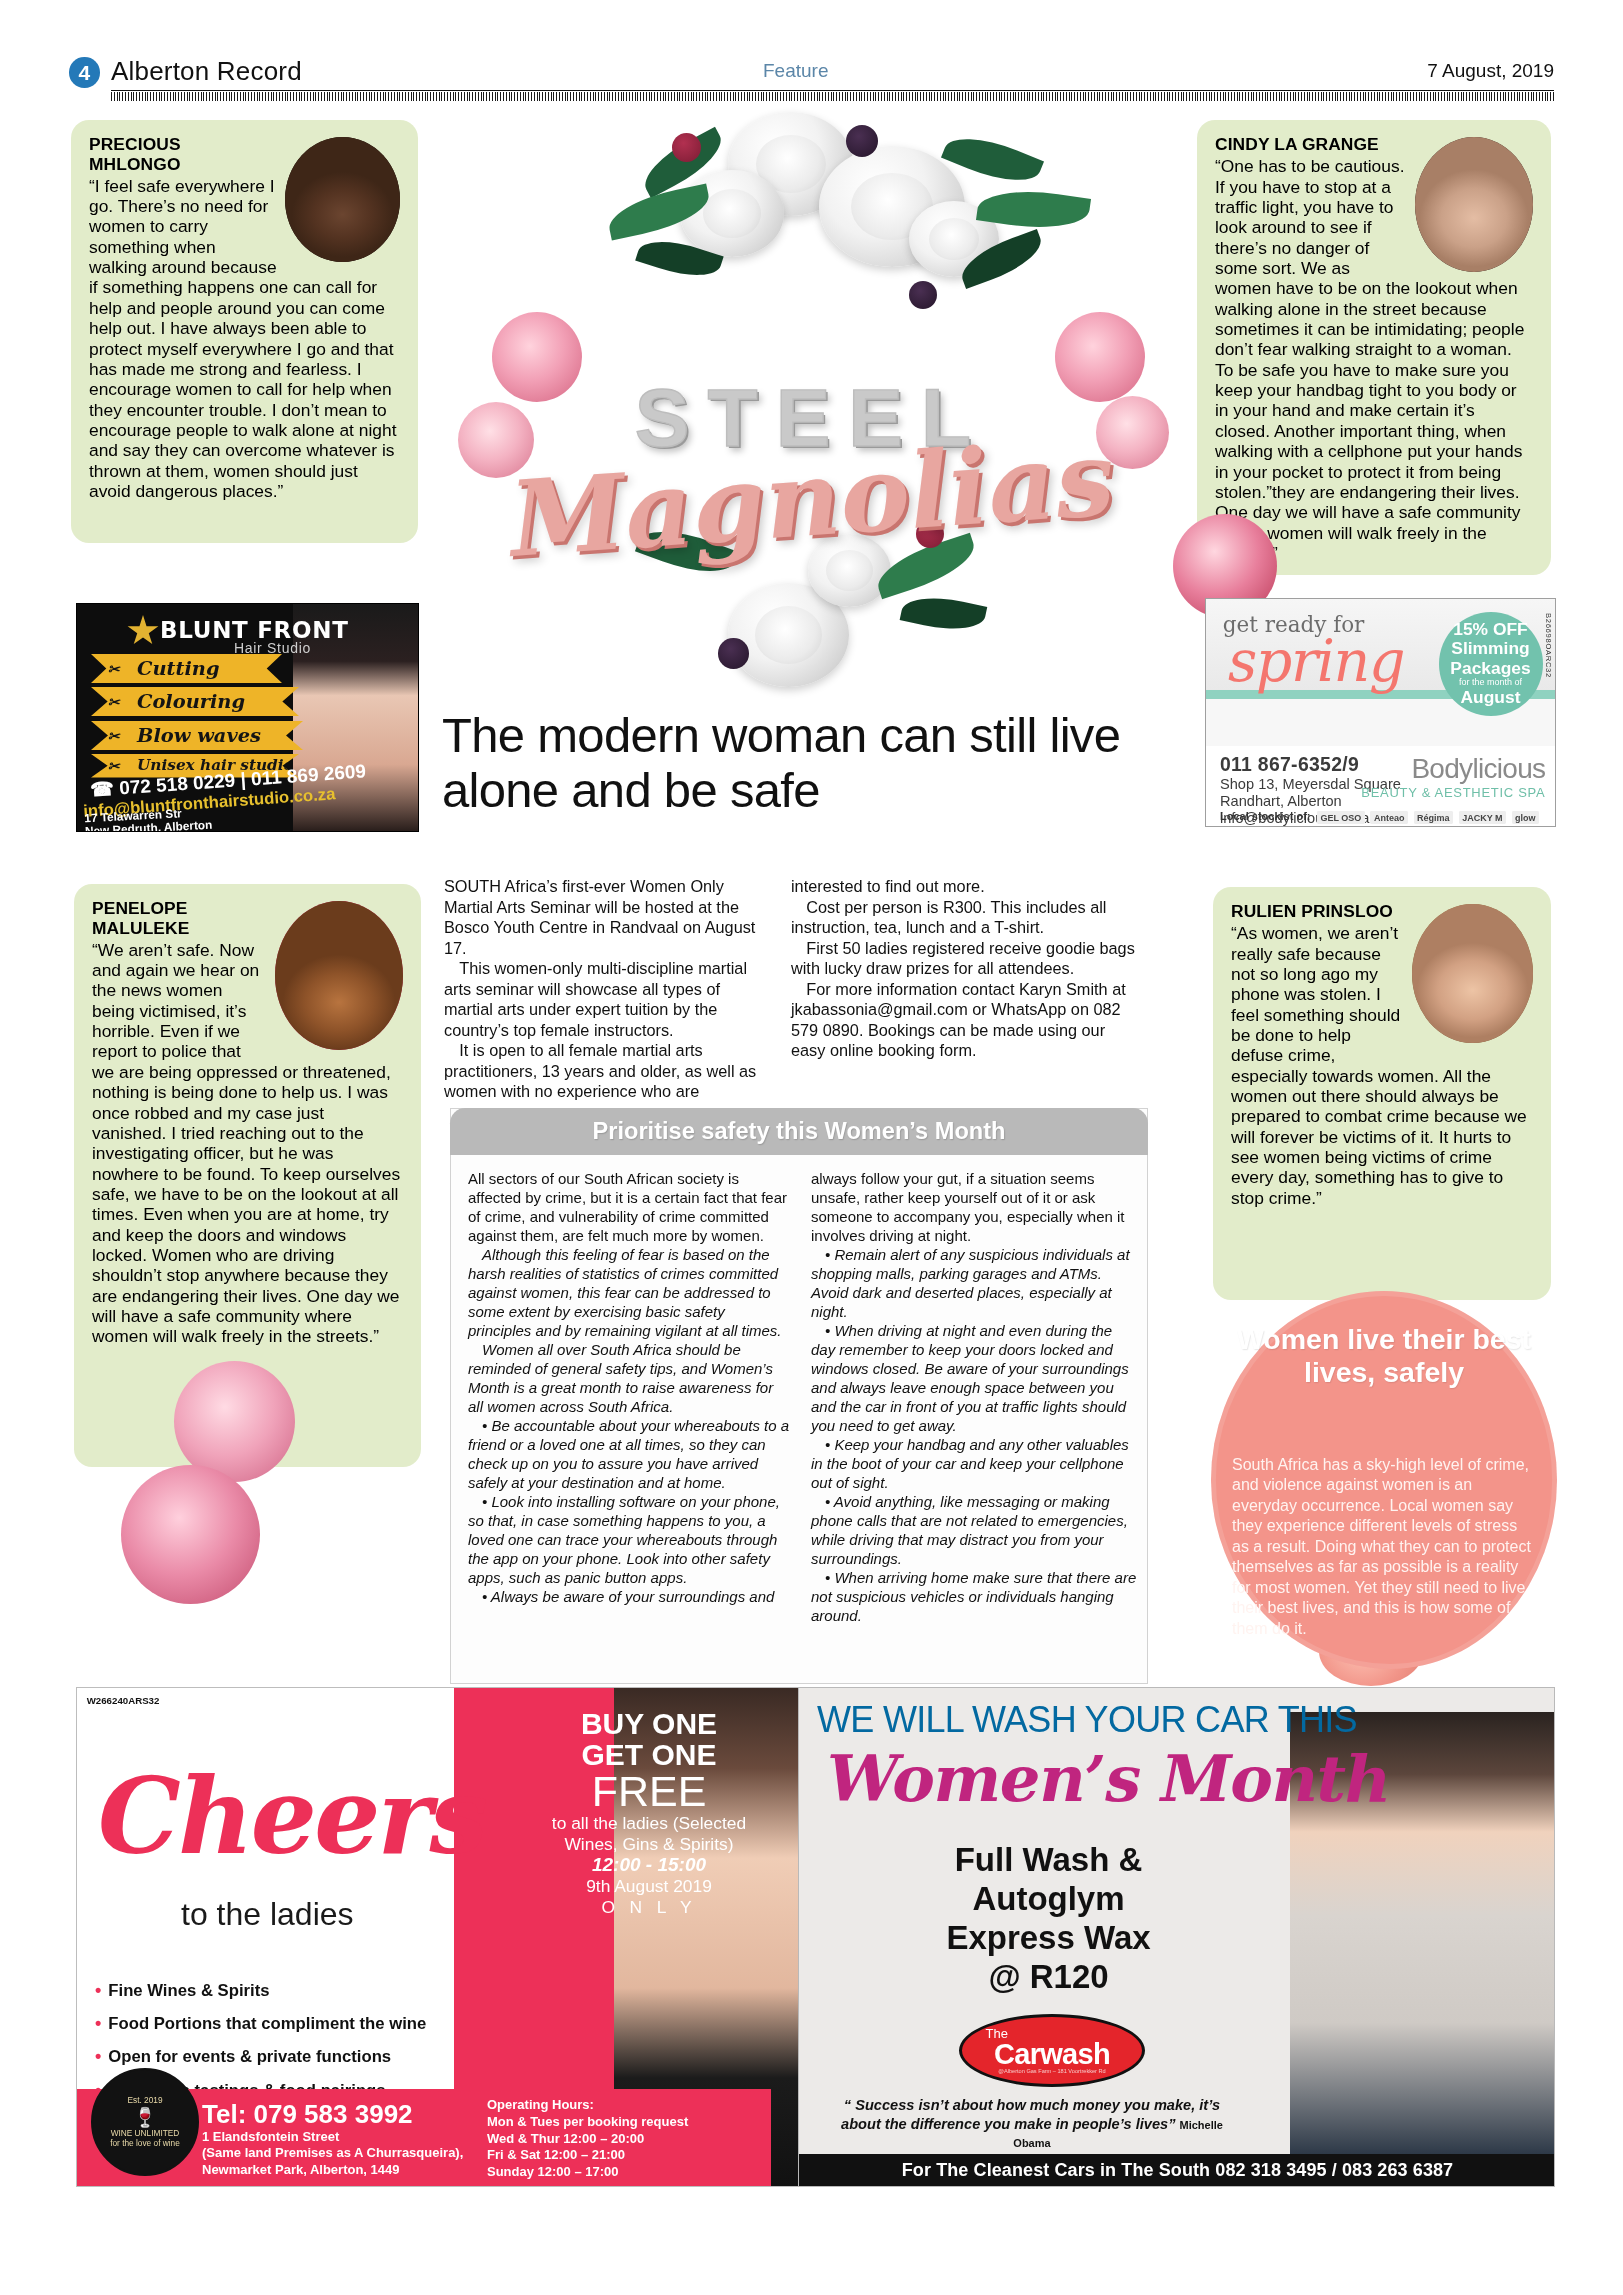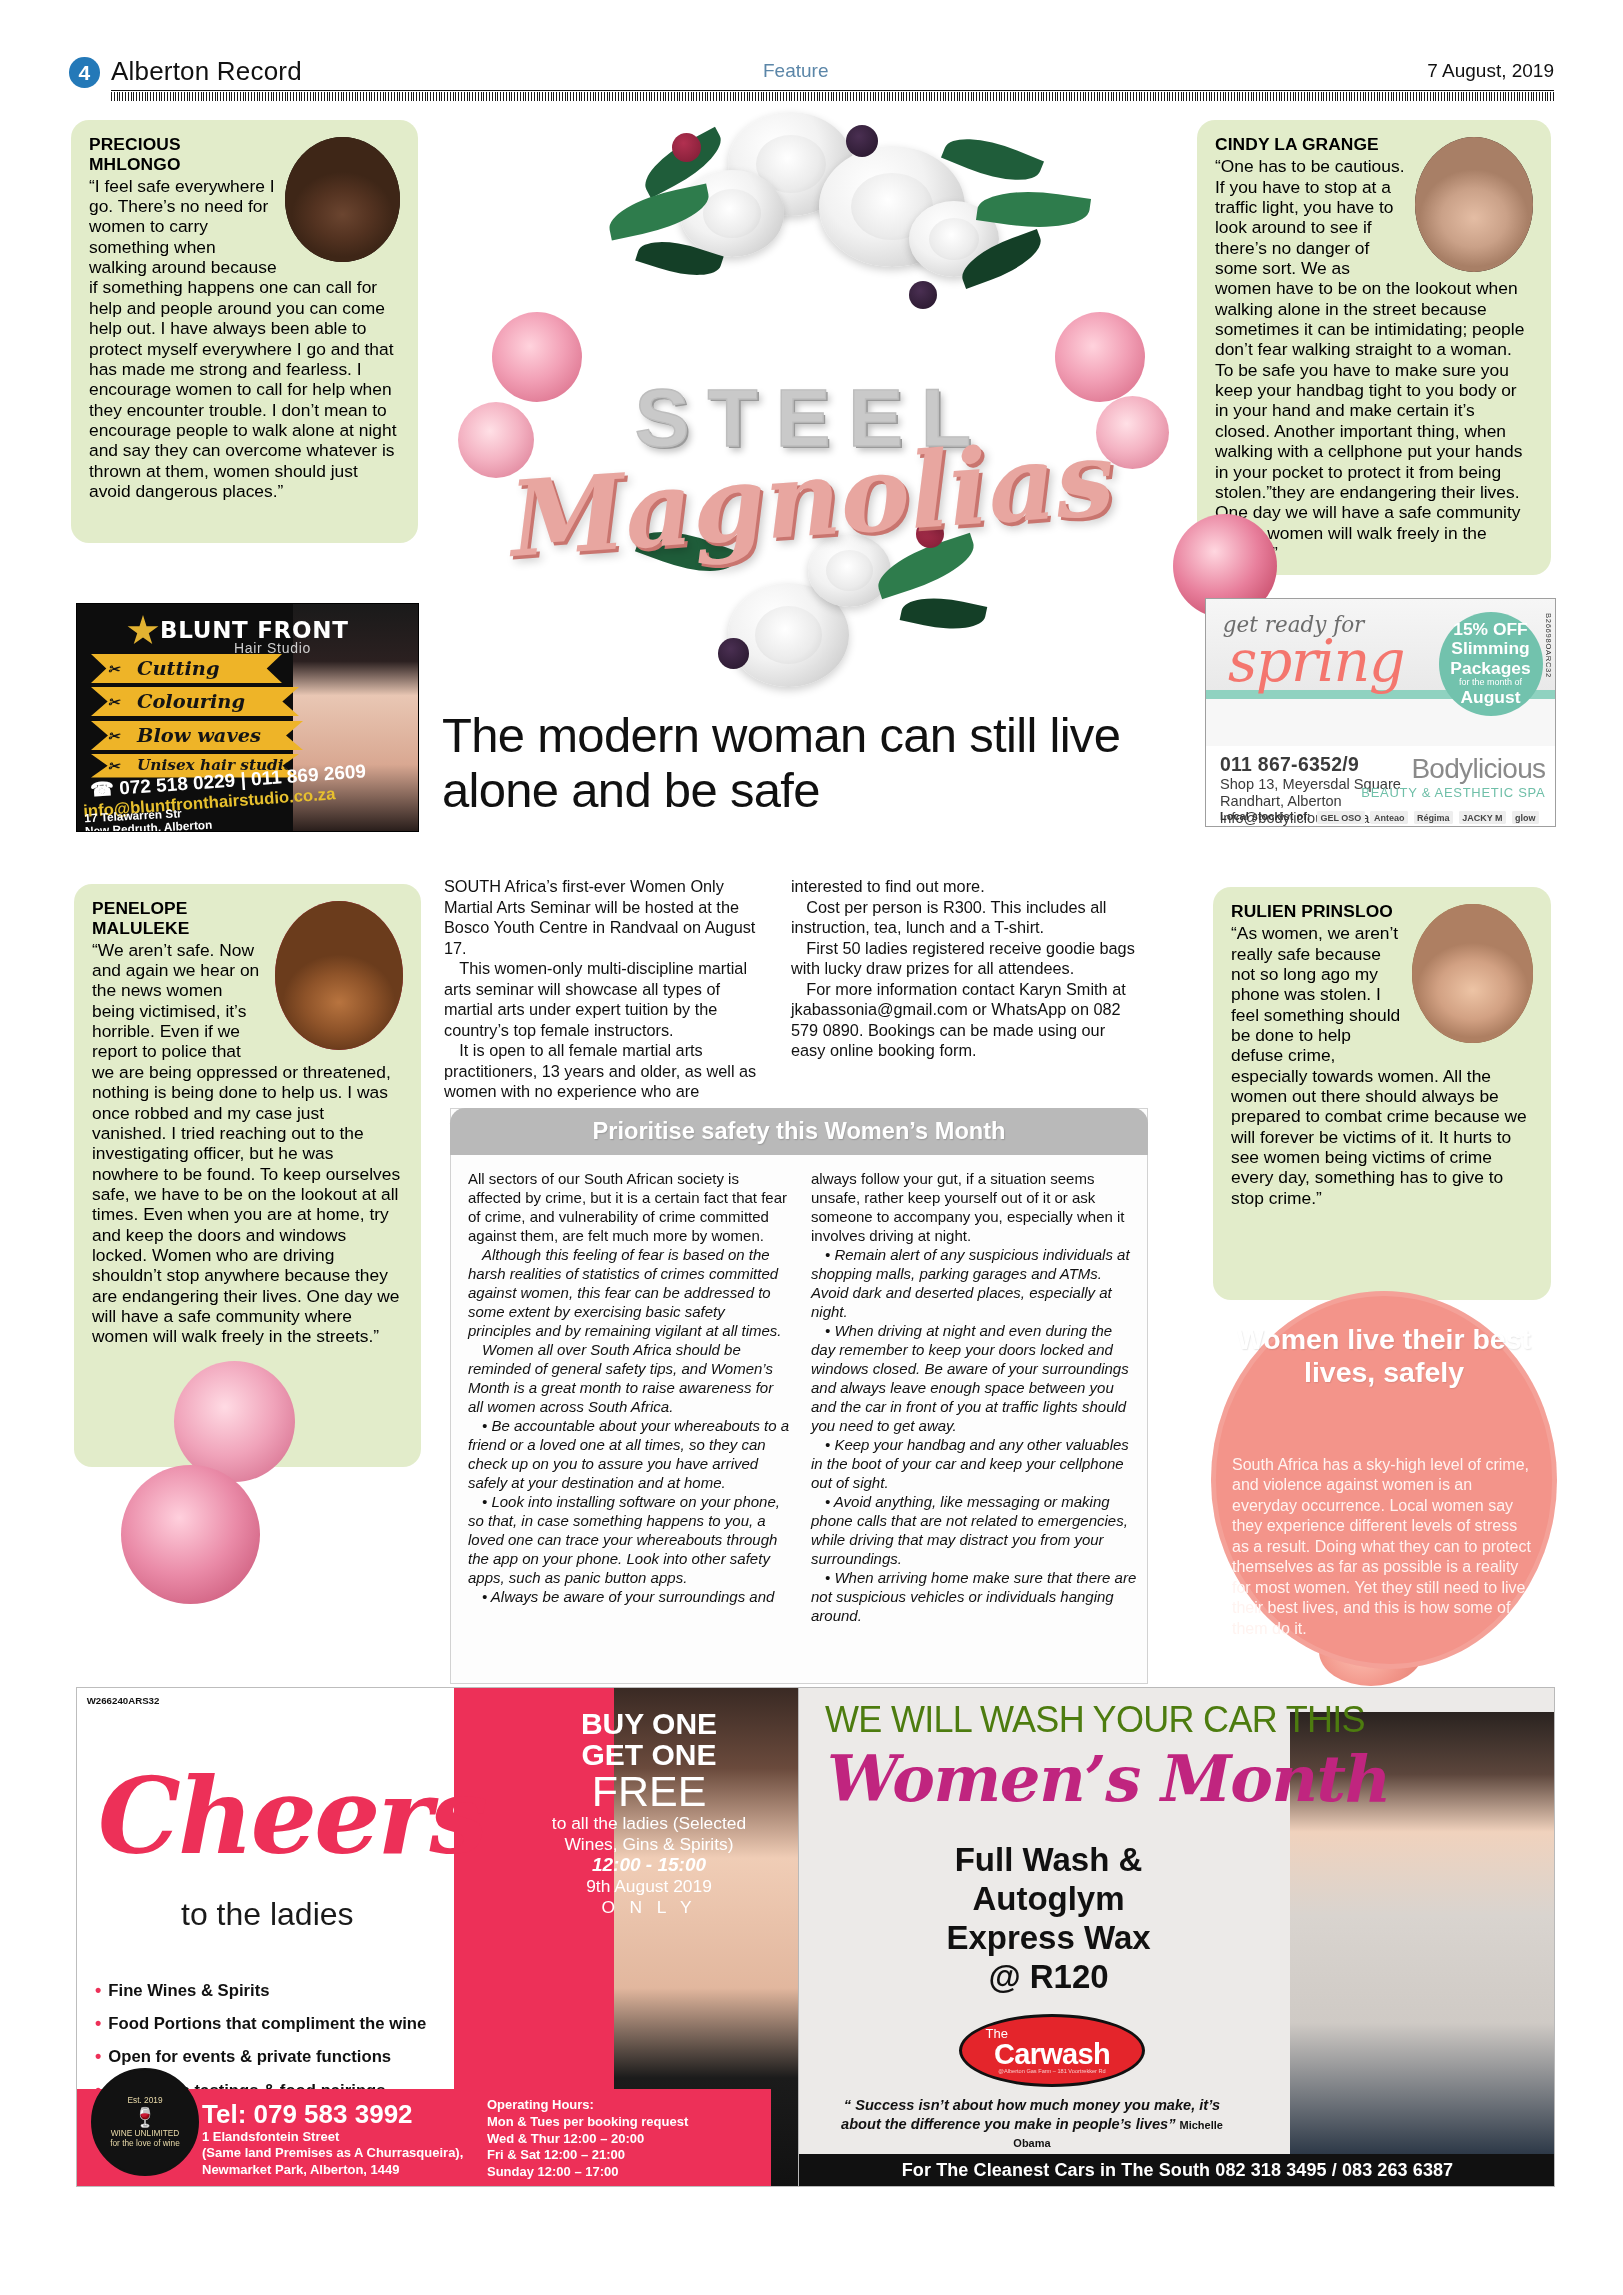--- a/index.html
+++ b/index.html
@@ -124,21 +124,21 @@
     transform:rotate(-4deg);}
   .bf-mail{position:absolute;left:5.6px;top:189px;font-size:16.7px;font-weight:bold;color:#e7c02e;
     transform:rotate(-4deg);}
   .bf-addr{position:absolute;left:8.3px;top:205px;font-size:11.8px;font-weight:bold;color:#fff;line-height:1.12;
     transform:rotate(-3deg);}
 
   
   #ad-body{left:1205px;top:598px;width:351px;height:229px;background:#fff;border:0.7px solid #9f9f9f;}
   .bl-top{position:absolute;left:0;top:0;right:0;height:147px;background:
      linear-gradient(180deg,#f6f6f6 0%,#e9e9e9 62%,#8fd2c0 62%,#8fd2c0 68%,#f7f7f7 68%,#f7f7f7 100%);}
-  .bl-getready{position:absolute;left:16.7px;top:12.5px;font-family:"DejaVu Serif",serif;font-style:italic;
+  .bl-getready{position:absolute;left:16.7px;top:12.5px;font-family:"DejaVu Serif",serif;
     font-size:21.5px;color:#6c6c6c;}
   .bl-spring{position:absolute;left:22px;top:29px;font-family:"DejaVu Serif",serif;font-style:italic;
     font-size:57px;color:#f4766e;letter-spacing:-1.4px;}
   .bl-badge{position:absolute;right:12.5px;top:12.5px;width:104px;height:104px;border-radius:50%;
     background:#72c2ad;color:#fff;display:flex;flex-direction:column;align-items:center;justify-content:center;
     text-align:center;line-height:1.1;}
   .bl-badge b{font-size:17.4px;display:block;}
   .bl-badge .sm{font-size:9px;display:block;}
   .bl-code{position:absolute;right:2.1px;top:14px;font-size:7.6px;color:#333;writing-mode:vertical-rl;letter-spacing:0.7px;}
   .bl-contact{position:absolute;left:14px;top:154px;font-size:14.6px;line-height:1.18;color:#3b3b3b;}
@@ -176,21 +176,21 @@
   .ch-hours{position:absolute;left:410px;top:8.3px;font-size:13px;font-weight:bold;line-height:1.28;}
   .ch-seal{position:absolute;left:14px;bottom:9.7px;width:104px;height:104px;border-radius:50%;
     background:#121212;color:#e8d9a8;display:flex;flex-direction:column;align-items:center;justify-content:center;
     font-size:8.3px;text-align:center;line-height:1.2;border:2.1px solid #121212;}
   .ch-seal .g{font-size:19.4px;}
 
   
   #ad-wash{left:798px;top:1687px;width:757px;height:500px;background:#eceae8;border:0.7px solid #b9b9b9;}
   .cw-photo{position:absolute;right:0;top:23.6px;width:264px;height:444px;
     background:linear-gradient(180deg,#2a2320 0%,#5c463c 14%,#f0d2bd 27%,#d9d4cf 46%,#cfcac5 70%,#2b3746 100%);}
-  .cw-h1{position:absolute;left:18px;top:11px;width:708px;font-size:36px;color:#4d7c0f;letter-spacing:-0.7px;margin-left:8px;}
+  .cw-h1{position:absolute;left:18px;top:11px;width:708px;font-size:36px;color:#0369a1;letter-spacing:-0.7px;}
   .cw-script{position:absolute;left:28px;top:53px;font-family:"DejaVu Serif",serif;font-style:italic;
     font-weight:bold;font-size:64px;color:#c0257f;letter-spacing:-1.4px;}
   .cw-lines{position:absolute;left:83px;top:153px;width:333px;text-align:center;
     font-size:33px;font-weight:bold;color:#111;line-height:1.18;}
   .cw-logo{position:absolute;left:160px;top:326px;width:180px;height:67px;border-radius:50%;
     background:#e4252b;border:3.5px solid #111;color:#fff;display:flex;flex-direction:column;
     align-items:center;justify-content:center;line-height:1;}
   .cw-logo .t{font-size:13px;align-self:flex-start;margin-left:23.6px;}
   .cw-logo .c{font-size:29px;font-weight:bold;letter-spacing:-0.7px;}
   .cw-logo .u{font-size:5.6px;color:#f7c9c9;}

